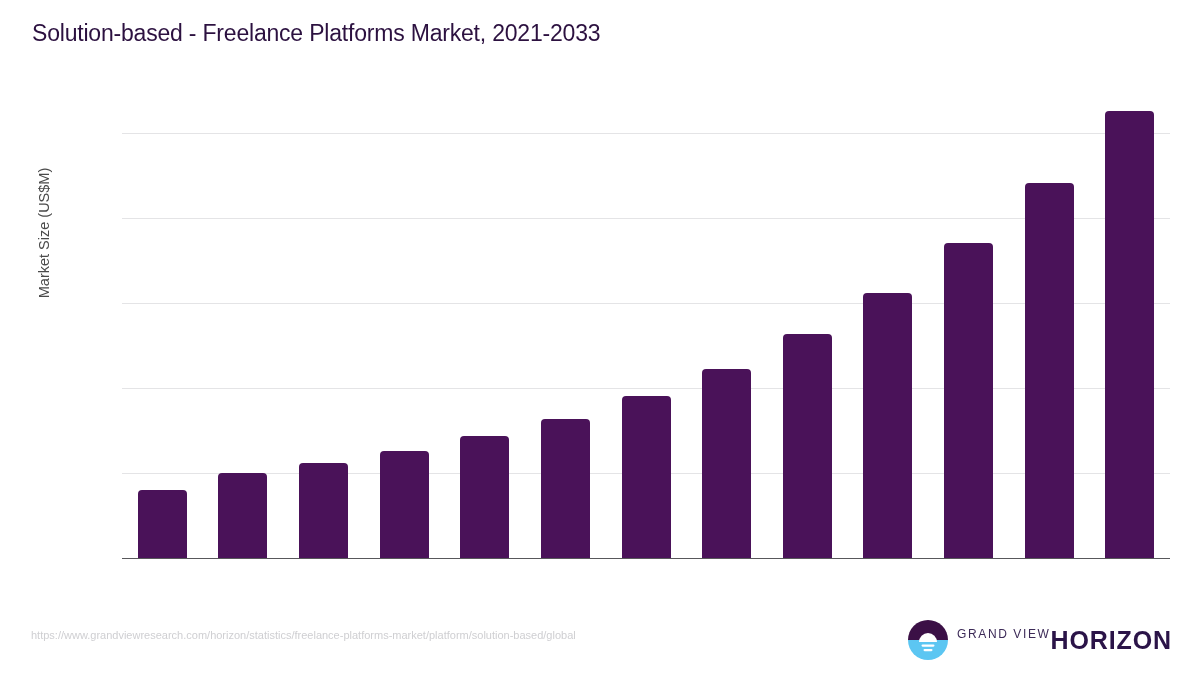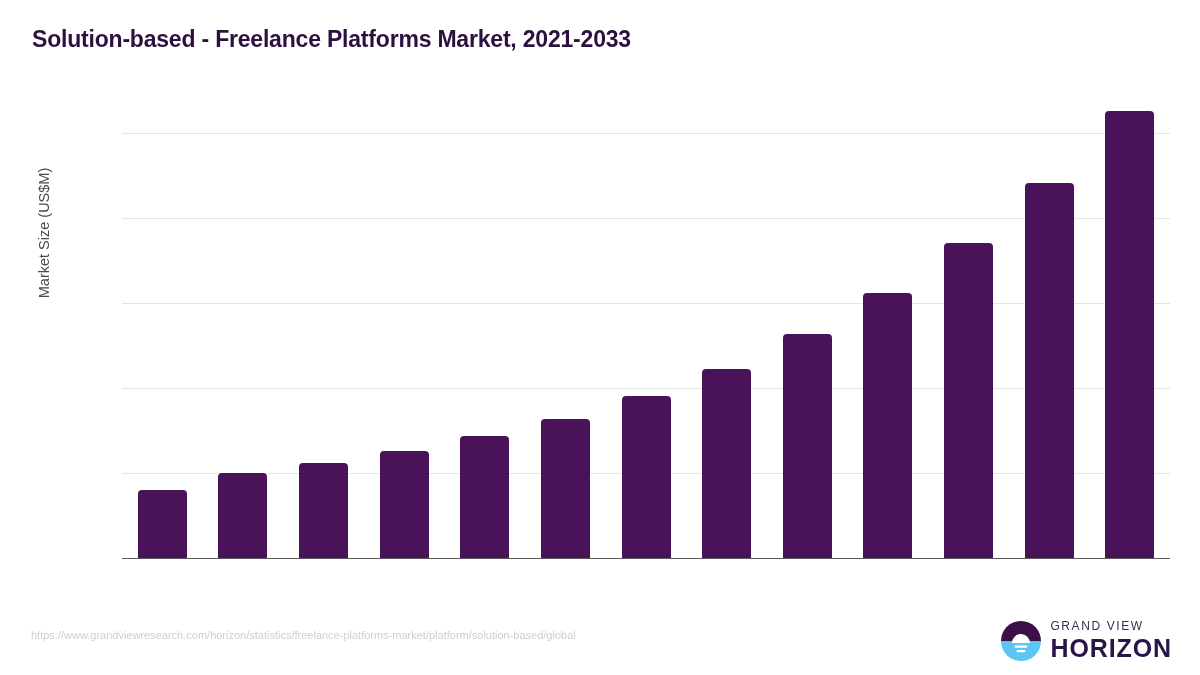--- a/index.html
+++ b/index.html
@@ -18,23 +18,23 @@
     width: 1200px;
     height: 675px;
     background: #ffffff;
     box-sizing: border-box;
   }
 
   
   #chart-title {
     position: absolute;
     left: 32px;
-    top: 26px;
+    top: 20px;
     font-size: 23px;
-    font-weight: bold;
+    font-weight: normal;
     color: #2c1140;
     letter-spacing: -0.2px;
     white-space: nowrap;
     text-align: right;
   }
 
   
   #y-axis-title {
     position: absolute;
     left: -66px;
@@ -101,21 +101,21 @@
     align-items: center;
     gap: 9px;
   }
   #logo-mark {
     width: 40px;
     height: 40px;
     flex: 0 0 auto;
   }
   #logo-text {
     display: flex;
-    flex-direction: column;
+    flex-direction: row;
     justify-content: center;
     line-height: 1;
   }
   #logo-line-1 {
     font-size: 12px;
     letter-spacing: 1.6px;
     color: #3c2a57;
     font-weight: normal;
     margin-bottom: 4px;
   }

